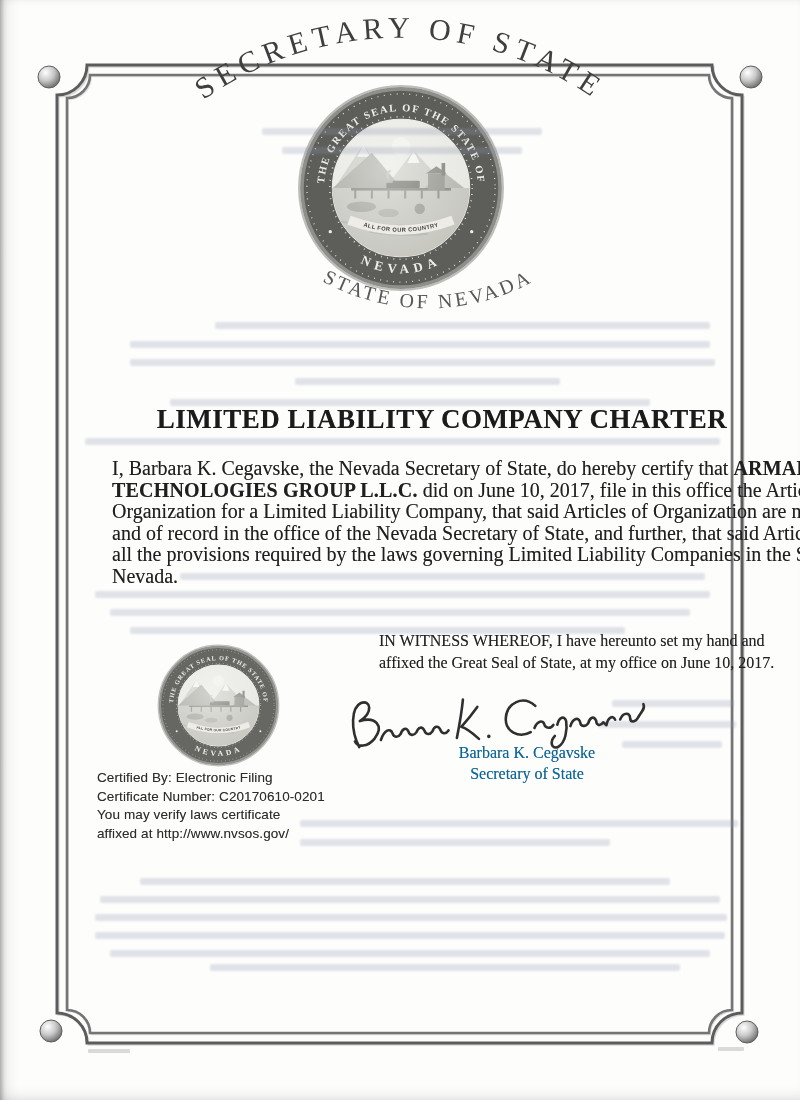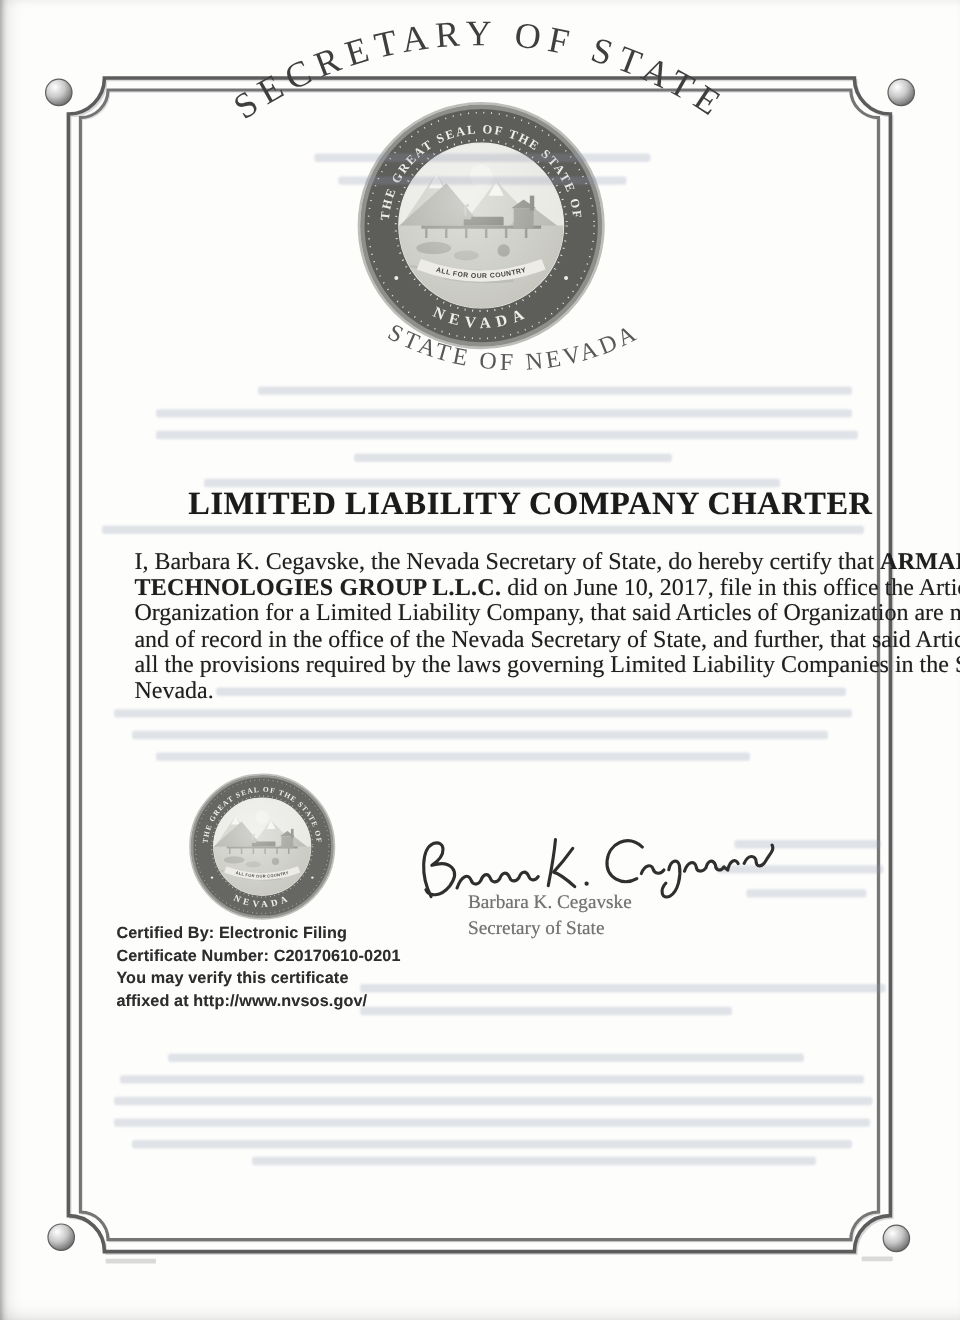--- a/index.html
+++ b/index.html
@@ -36,26 +36,26 @@
     position:absolute;left:70px;top:458px;width:796px;
     font-size:20px;line-height:21.5px;color:#1f1f1f;margin:0;
   }
   .cert-body b{letter-spacing:.2px;}
   .witness{
     position:absolute;left:337px;top:630px;width:400px;
     font-size:16px;line-height:22px;color:#222;
   }
   .signature-svg{position:absolute;left:340px;top:684px;}
   .signer{
-    position:absolute;left:348px;top:742px;width:240px;text-align:left;
-    font-size:16px;line-height:21px;color:#737373;
+    position:absolute;left:365px;top:742px;width:240px;text-align:center;
+    font-size:16px;line-height:21px;color:#0369a1;
   }
   .verify{
     position:absolute;left:97px;top:769px;
-    font-family:"Liberation Sans", sans-serif;font-weight:700;
+    font-family:"Liberation Sans", sans-serif;font-weight:400;
     font-size:13.5px;line-height:18.5px;color:#2d2d2d;letter-spacing:.1px;
     text-shadow:0 0 .5px rgba(45,45,45,.4);
   }
   .scan-edge-left{position:absolute;left:0;top:0;width:7px;height:100%;
     background:linear-gradient(to right, rgba(70,70,70,.30), rgba(120,120,120,.08) 60%, transparent);}
 </style>
 </head>
 <body>
 
 <div class="page">
@@ -169,20 +169,21 @@
       <div class="ghost" style="left: 95px; top: 914px; width: 632px;"></div>
       <div class="ghost" style="left: 95px; top: 932px; width: 630px;"></div>
       <div class="ghost" style="left: 110px; top: 950px; width: 600px;"></div>
       <div class="ghost" style="left: 210px; top: 964px; width: 470px;"></div>
     </div>
 
   <h1 class="doc-title doc-serif">LIMITED LIABILITY COMPANY CHARTER</h1>
 
   <p class="cert-body doc-serif"><span>I, Barbara K. Cegavske, the Nevada Secretary of State, do hereby certify that </span><b>ARMADA NANO TECHNOLOGIES GROUP L.L.C.</b><span> did on June 10, 2017, file in this office the Articles of Organization for a Limited Liability Company, that said Articles of Organization are now on file and of record in the office of the Nevada Secretary of State, and further, that said Articles contain all the provisions required by the laws governing Limited Liability Companies in the State of Nevada.</span></p>
 
+  <div class="witness doc-serif">IN WITNESS WHEREOF, I have hereunto set my hand and affixed the Great Seal of State, at my office on June 10, 2017.</div>
 
   <svg class="signature-svg" width="310" height="72" viewBox="0 0 310 72">
     <g fill="none" stroke="#2f2f2f" stroke-width="2.6" stroke-linecap="round" stroke-linejoin="round" transform="rotate(-3 155 36)">
       <path d="M18,56 C10,38 12,16 22,12 C32,9 34,22 20,30 M20,30 C36,26 44,36 34,48 C26,57 16,56 14,50"></path>
       <path d="M40,50 C44,40 50,38 52,44 C53,48 57,49 60,45 C62,40 66,38 68,43 C69,47 73,48 76,44 C78,39 82,38 84,43 C85,47 89,48 92,44 C94,39 98,38 100,43 C101,47 105,48 108,44"></path>
       <path d="M124,14 C122,28 118,44 116,52"></path>
       <path d="M138,22 C130,32 124,38 121,41 C127,43 134,50 138,54"></path>
       <circle cx="148" cy="52" r="1.8" fill="#2f2f2f" stroke="none"></circle>
       <path d="M196,24 C184,12 168,20 166,34 C164,48 178,56 190,50"></path>
       <path d="M194,46 C197,39 203,38 204,43 C205,47 210,48 213,44"></path>
@@ -197,19 +198,19 @@
     <div>Secretary of State</div>
   </div>
 
   <svg class="seal-small" viewBox="0 0 200 200">
     <use href="#nevada-seal"></use>
   </svg>
 
   <div class="verify">
     <div>Certified By: Electronic Filing</div>
     <div>Certificate Number: C20170610-0201</div>
-    <div>You may verify this certificate</div>
+    <div>You may verify laws certificate</div>
     <div>affixed at http://www.nvsos.gov/</div>
   </div>
 
 <div class="print-mark" style="left: 88px; top: 1049px; width: 42px;"></div>
     <div class="print-mark" style="left: 718px; top: 1047px; width: 26px;"></div>
   </div>
 
 </body></html>

